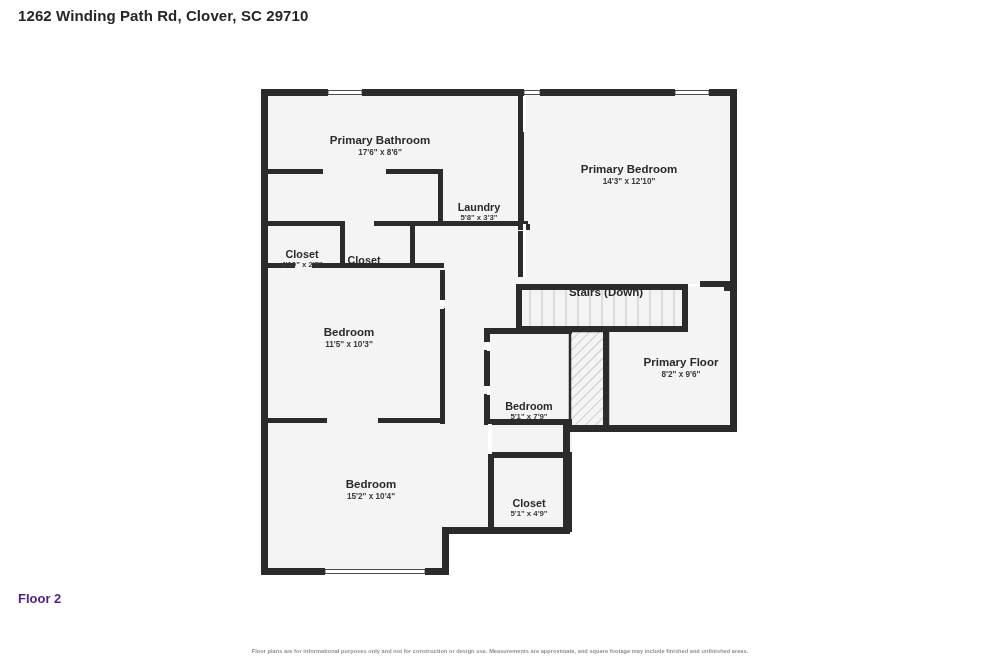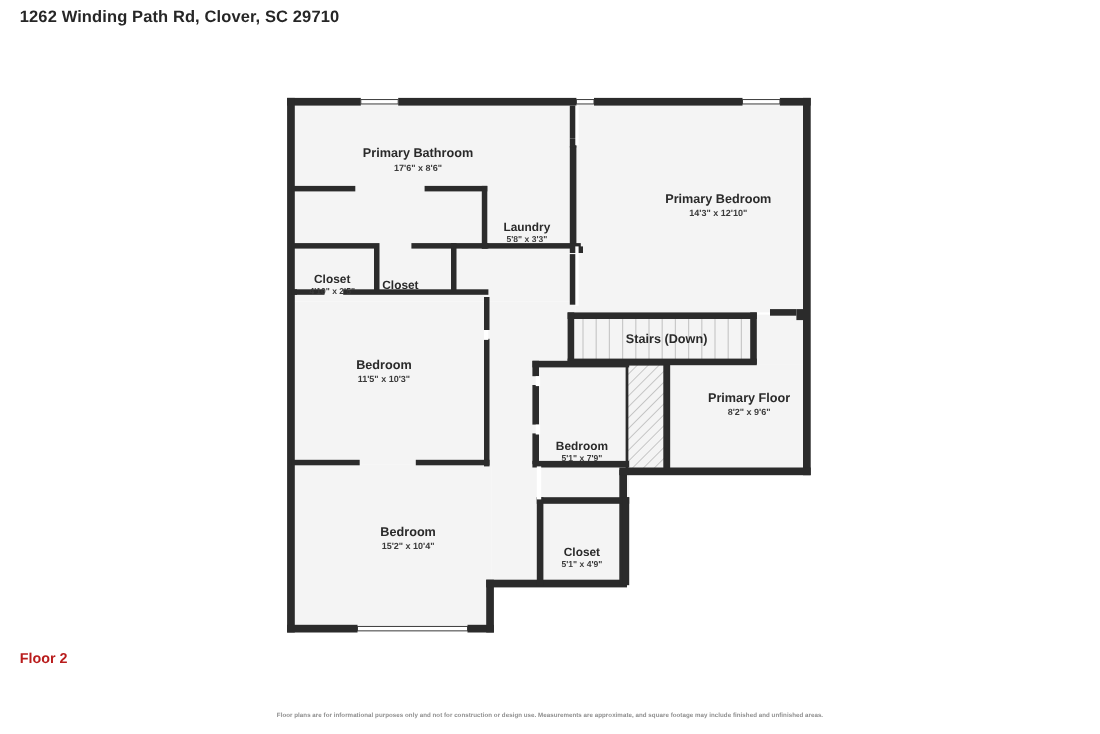--- a/index.html
+++ b/index.html
@@ -26,21 +26,21 @@
     letter-spacing: 0.1px;
     color: #262626;
     white-space: nowrap;
   }
   #floor-label {
     position: absolute;
     left: 18px;
     top: 591px;
     font-size: 13px;
     font-weight: bold;
-    color: #b91c1c;
+    color: #4c1d95;
   }
   #disclaimer {
     position: absolute;
     left: 0;
     top: 648px;
     width: 1000px;
     text-align: center;
     font-size: 5.6px;
     font-weight: bold;
     letter-spacing: 0.05px;
@@ -245,26 +245,26 @@
 
   <div class="room-label small" style="left:302px; top:241px;">
     <span class="room-name">Closet</span>
     <span class="room-dims">4'10" x 2'5"</span>
   </div>
 
   <div class="room-label small" style="left:364px; top:242px;">
     <span class="room-name">Closet</span>
   </div>
 
-  <div class="room-label" style="left:629px; top:187px;margin-left:24px;">
+  <div class="room-label" style="left:629px; top:175px;">
     <span class="room-name">Primary Bedroom</span>
     <span class="room-dims">14'3" x 12'10"</span>
   </div>
 
-  <div class="room-label" style="left:606px; top:309px;">
+  <div class="room-label" style="left:606px; top:293px;">
     <span class="room-name">Stairs (Down)</span>
   </div>
 
   <div class="room-label" style="left:349px; top:338px;">
     <span class="room-name">Bedroom</span>
     <span class="room-dims">11'5" x 10'3"</span>
   </div>
 
   <div class="room-label" style="left:681px; top:368px;">
     <span class="room-name">Primary Floor</span>

